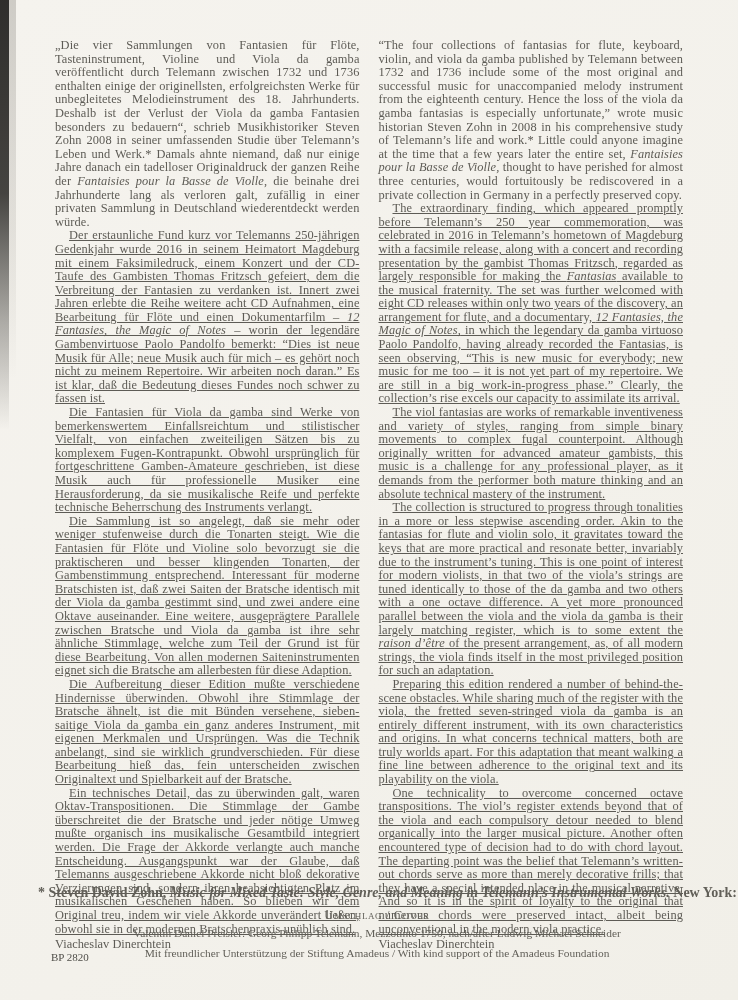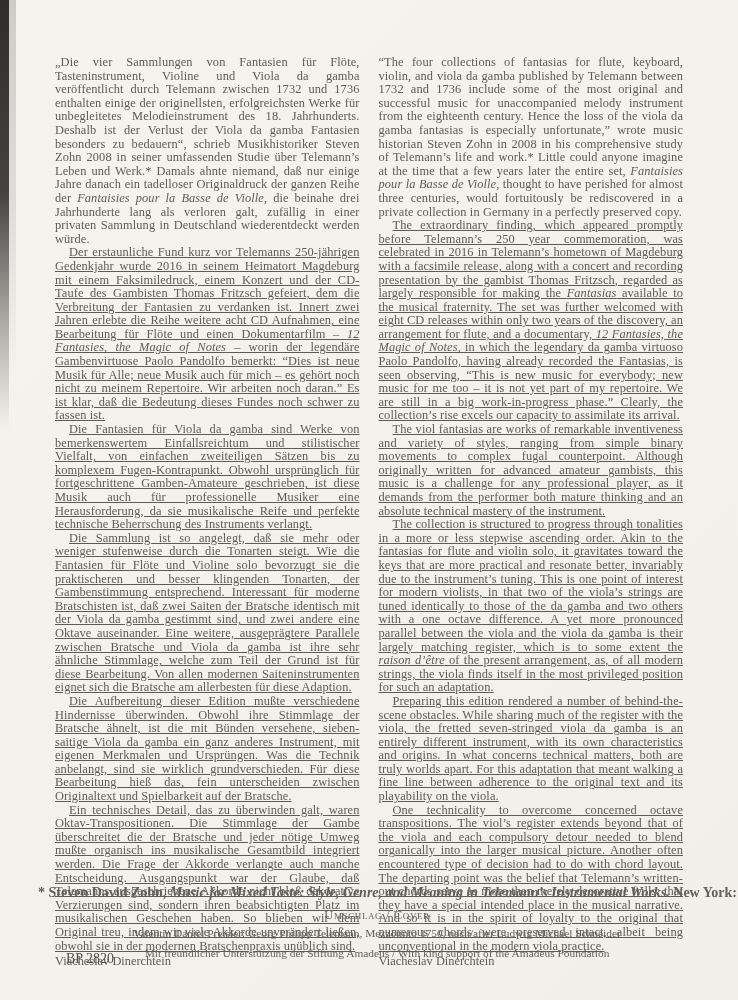--- a/index.html
+++ b/index.html
@@ -36,21 +36,21 @@
     width: 7px;
     height: 380px;
     background: linear-gradient(to bottom,
       rgba(90,86,78,0.25) 0%,
       rgba(90,86,78,0.12) 60%,
       rgba(90,86,78,0) 100%);
   }
   .columns {
     position: absolute;
     left: 55px;
-    top: 56px;
+    top: 39px;
     width: 628px;
     display: flex;
     gap: 19px;
   }
   .col {
     flex: 1 1 0;
     min-width: 0;
   }
   .para {
     margin: 0;
@@ -100,23 +100,23 @@
     font-size: 11.4px;
     line-height: 14px;
   }
   .support-note {
     margin: 0;
     font-size: 11.4px;
     line-height: 14px;
   }
   .catalog-number {
     position: absolute;
-    left: 66px;
+    left: 51px;
     top: 951px;
-    font-size: 14px;
+    font-size: 11px;
     color: #4f4e49;
   }
 </style>
 </head>
 <body>
 
 <div class="page">
   <div class="scan-edge"></div>
   <div class="scan-edge-soft"></div>
 

